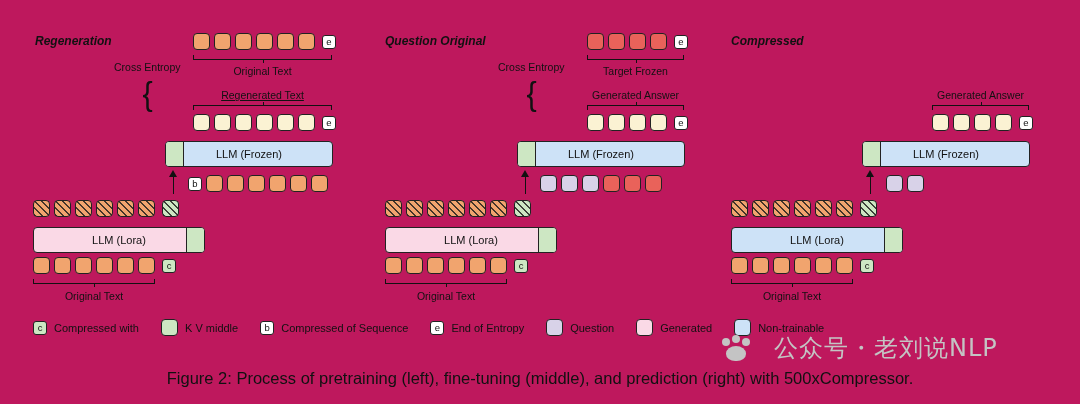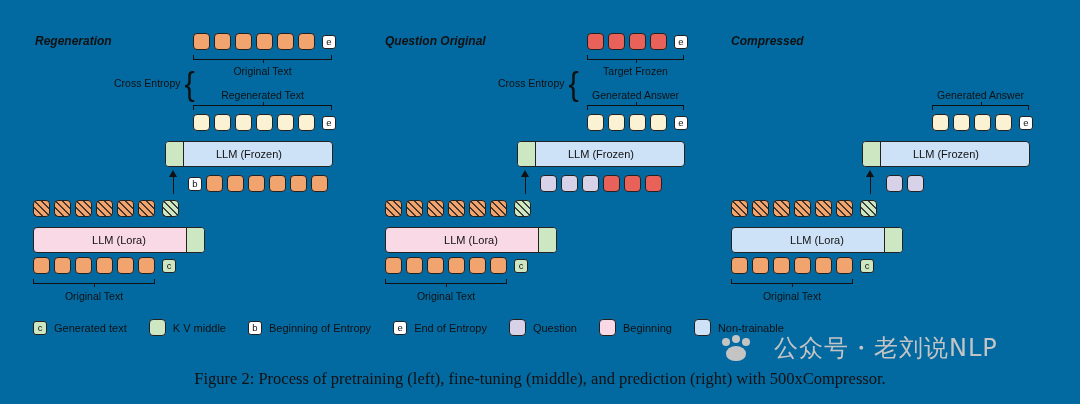--- a/index.html
+++ b/index.html
@@ -1,17 +1,17 @@
 <!DOCTYPE html>
 <html style="--orange: #f1a46e; --cream: #fbf2d3; --red: #e9625a; --purple: #d8d2e8; --green: #cde7c3; --pink: #fad9e6; --blue: #cde2f7; --border: #222222; --watermark_gray: #c4c4c4;"><head>
 <meta charset="utf-8">
 <style>
   html,body { margin:0; padding:0; background:#ffffff; }
   #figure-root {
-    position:relative; width:1080px; height:404px; background:#0369a1;
+    position:relative; width:1080px; height:404px; background:#be185d;
     font-family:"Liberation Sans", sans-serif; color:#111; overflow:hidden;
   }
   .panel { position:absolute; top:28px; width:352px; height:296px; }
   #p1 { left:30px; } #p2 { left:380px; } #p3 { left:726px; }
   .ptitle { position:absolute; left:5px; top:6px; font-size:12px; font-weight:bold; font-style:italic; }
 
   
   .row { position:absolute; display:flex; align-items:center; gap:4px; }
   .tk { display:flex; align-items:center; justify-content:center; flex:none;
         width:17px; height:17px; box-sizing:border-box;
@@ -33,21 +33,21 @@
     background-image:repeating-linear-gradient(45deg, rgba(25,25,25,.8) 0 1.6px, transparent 1.6px 5px); }
 
   
   .brk { position:absolute; height:5px; box-sizing:border-box; }
   .brk-under { border-left:1.2px solid #111; border-right:1.2px solid #111; border-bottom:1.2px solid #111; }
   .brk-under::after { content:''; position:absolute; left:50%; bottom:-4px; width:1.2px; height:4px; background:#111; }
   .brk-over { border-left:1.2px solid #111; border-right:1.2px solid #111; border-top:1.2px solid #111; }
   .brk-over::after { content:''; position:absolute; left:50%; top:-4px; width:1.2px; height:4px; background:#111; }
 
   .cmp { position:absolute; font-size:10.5px; text-align:center; }
-  .ce { position:absolute; display:flex; align-items:center; gap:3px; height:44px; font-size:10.5px; white-space:nowrap; }
+  .ce { position:absolute; display:flex; align-items:center; gap:3px; height:44px; font-size:10.5px; white-space:nowrap;flex-direction:column; }
   .ce .brace { font-size:34px; font-weight:300; line-height:1; transform:scaleX(.9); }
 
   
   .llm { position:absolute; height:26px; box-sizing:border-box; border:1.3px solid var(--border); border-radius:4px;
          display:flex; align-items:center; justify-content:center; font-size:11px; overflow:hidden; background:var(--blue); }
   .llm.trainable { background:var(--pink); }
   .llm .kv { position:absolute; top:0; bottom:0; width:17px; background:var(--green); }
   .llm.kv-left  .kv { left:0;  border-right:1.3px solid var(--border); }
   .llm.kv-right .kv { right:0; border-left:1.3px solid var(--border); }
   .llm .lbl { position:relative; z-index:1; }
@@ -67,21 +67,21 @@
   .watermark { position:absolute; left:726px; top:332px; display:flex; align-items:center; gap:28px;
                color:var(--watermark_gray); }
   .wm-text { font-size:24px; letter-spacing:1px; font-family:"DejaVu Sans", sans-serif; }
   .wm-paw { position:relative; width:20px; height:15px; background:var(--watermark_gray);
             border-radius:50% 50% 46% 46%; margin-top:10px; }
   .wm-paw::before { content:''; position:absolute; top:-8px; left:-4px; width:8px; height:8px; border-radius:50%;
             background:var(--watermark_gray);
             box-shadow:10px -3px 0 var(--watermark_gray), 20px 0 0 var(--watermark_gray); }
 
   .caption { position:absolute; left:0; right:0; top:369px; text-align:center;
-             font-family:Liberation Serif, serif; font-size:16.5px; color:#111; }
+             font-family:Liberation Sans, sans-serif; font-size:16.5px; color:#111; }
 </style>
 </head>
 <body>
 
 <div id="figure-root">
 
   <div class="panel" id="p1">
     <div class="ptitle">Regeneration</div>
     <div class="row" style="left:163px; top:5px;">
         <span class="tk orange"></span>
@@ -91,21 +91,21 @@
         <span class="tk orange"></span>
         <span class="tk orange"></span>
         <span class="tk e_token ltr gap">e</span>
       </div>
     <div class="brk brk-under" style="left:163px; top:27px; width:139px;"></div>
     <div class="cmp" style="left:163px; top:37px; width:139px;">Original Text</div>
     <div class="ce" style="left:84px; top:33px;">
       <span>Cross Entropy</span>
       <span class="brace">{</span>
     </div>
-    <div class="cmp" style="left:163px; top:61px; width:139px;">Regenerated Text</div>
+    <div class="cmp" style="left:163px; top:61px; width:139px;text-decoration:underline;">Regenerated Text</div>
     <div class="brk brk-over" style="left:163px; top:77px; width:139px;"></div>
     <div class="row" style="left:163px; top:86px;">
         <span class="tk cream"></span>
         <span class="tk cream"></span>
         <span class="tk cream"></span>
         <span class="tk cream"></span>
         <span class="tk cream"></span>
         <span class="tk cream"></span>
         <span class="tk e_token ltr gap">e</span>
       </div>
@@ -254,41 +254,41 @@
         <span class="tk orange"></span>
         <span class="tk c_token ltr gap">c</span>
       </div>
     <div class="brk brk-under" style="left:5px; top:251px; width:122px;"></div>
     <div class="cmp" style="left:5px; top:262px; width:122px;">Original Text</div>
   </div>
 
   <div class="legend">
       <div class="lg-item">
         <span class="tk c_token ltr">c</span>
-        <span class="lg-label">Generated text</span>
+        <span class="lg-label">Compressed with</span>
       </div>
       <div class="lg-item">
         <span class="tk green"></span>
         <span class="lg-label">K V middle</span>
       </div>
       <div class="lg-item">
         <span class="tk b_token ltr">b</span>
-        <span class="lg-label">Beginning of Entropy</span>
+        <span class="lg-label">Compressed of Sequence</span>
       </div>
       <div class="lg-item">
         <span class="tk e_token ltr">e</span>
         <span class="lg-label">End of Entropy</span>
       </div>
       <div class="lg-item">
         <span class="tk purple"></span>
         <span class="lg-label">Question</span>
       </div>
       <div class="lg-item">
         <span class="tk pink"></span>
-        <span class="lg-label">Beginning</span>
+        <span class="lg-label">Generated</span>
       </div>
       <div class="lg-item">
         <span class="tk blue"></span>
         <span class="lg-label">Non-trainable</span>
       </div>
     </div>
 
   <div class="watermark">
     <span class="wm-paw"></span>
     <span class="wm-text">公众号・老刘说NLP</span>

